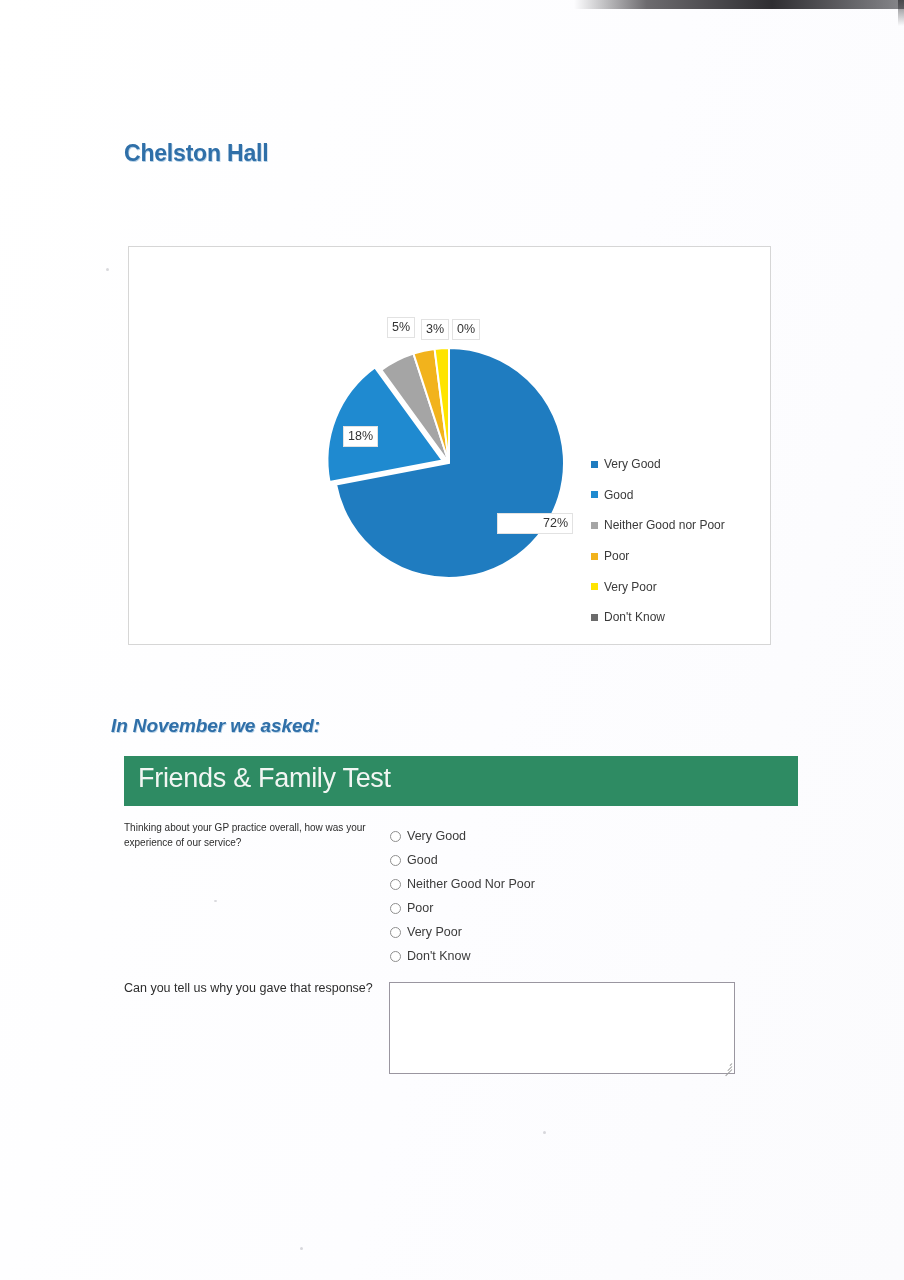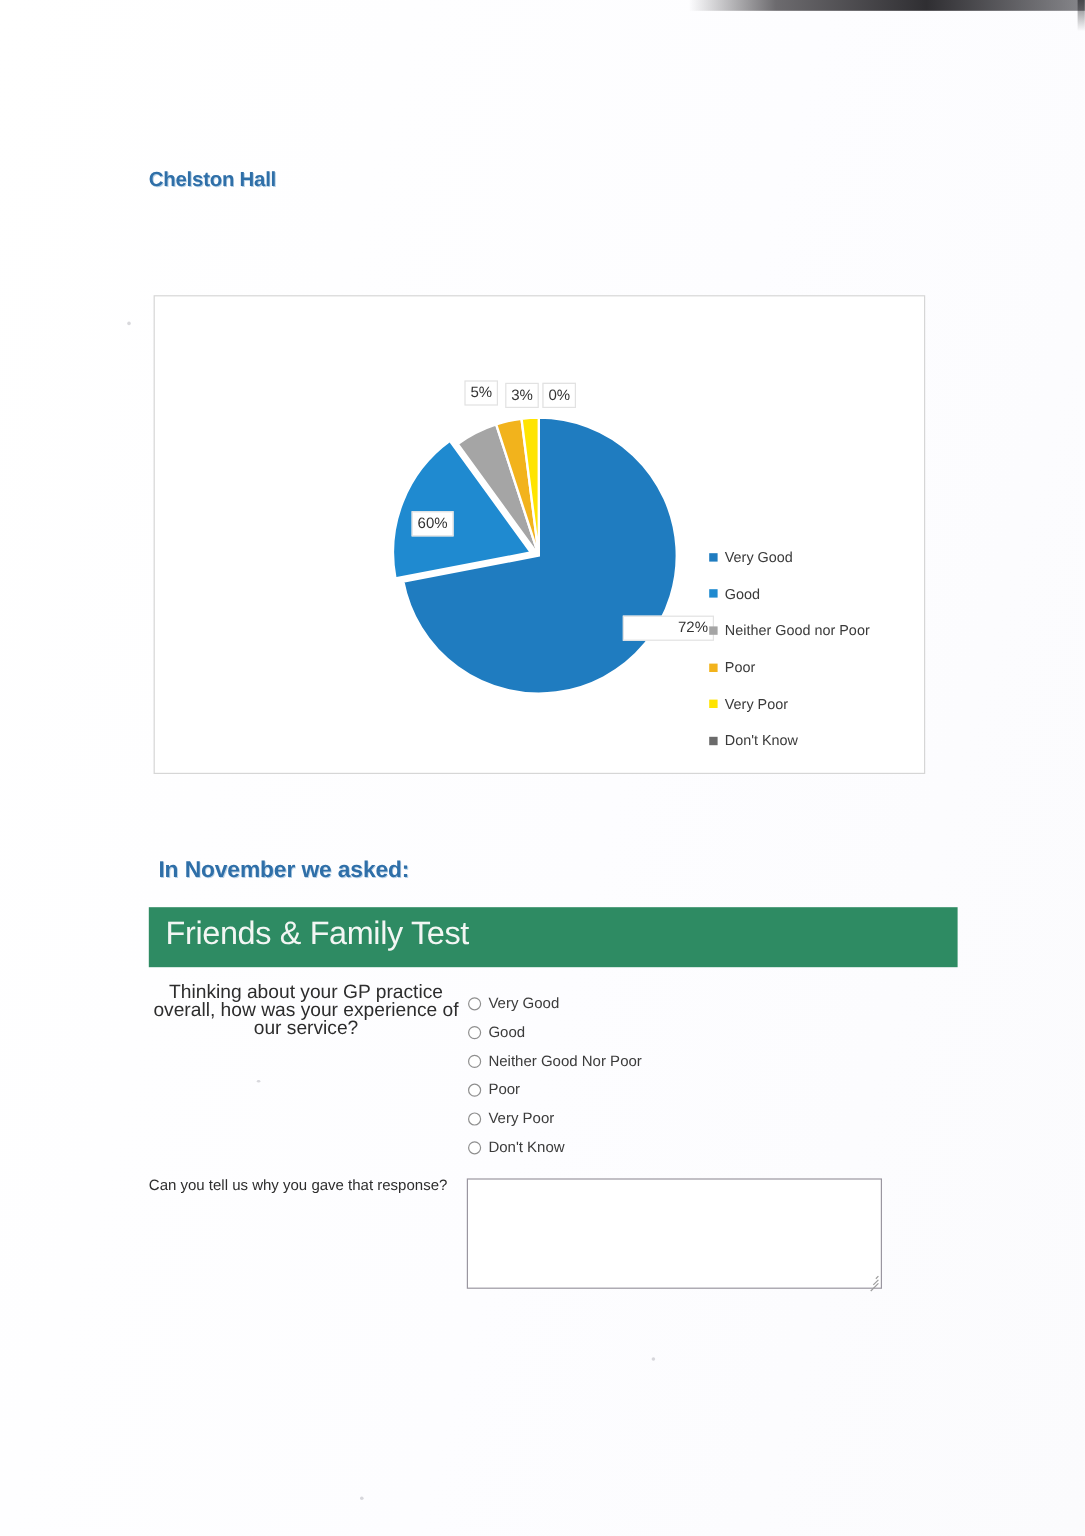--- a/index.html
+++ b/index.html
@@ -39,45 +39,46 @@
     position: absolute;
     background: rgba(120,120,130,0.28);
     border-radius: 50%;
   }
 
   
   .h-title {
     position: absolute;
     left: 124px;
     top: 140px;
-    font-size: 17px;
+    font-size: 23px;
     font-weight: bold;
     color: #2f6fa8;
     letter-spacing: -0.2px;
     text-shadow: 0.7px 0.7px 0 rgba(120,170,210,0.55);
   }
   .h-sub {
     position: absolute;
     left: 124px;
     top: 200px;
     font-size: 19px;
     font-weight: bold;
     color: #2f6fa8;
     letter-spacing: -0.1px;
     text-shadow: 0.7px 0.7px 0 rgba(120,170,210,0.5);
   }
   .h-asked {
     position: absolute;
-    left: 132px;
+    left: 111px;
     top: 715px;
     font-size: 19px;
     font-weight: bold;
     color: #2f6fa8;
     letter-spacing: -0.1px;
     text-shadow: 0.7px 0.7px 0 rgba(120,170,210,0.5);
+    font-style: italic;
   }
 
   
   .chart-box {
     position: absolute;
     left: 128px;
     top: 246px;
     width: 643px;
     height: 399px;
     border: 1px solid #d6d6d6;
@@ -137,24 +138,23 @@
     font-size: 27px;
     letter-spacing: -0.3px;
   }
 
   
   .q1-text {
     position: absolute;
     left: 124px;
     top: 820px;
     width: 262px;
-    font-size: 16px;
+    font-size: 10px;
     line-height: 15px;
     color: #2d2d2d;
-    text-align: center;
   }
   .options {
     position: absolute;
     left: 390px;
     top: 824px;
   }
   .opt-row {
     display: flex;
     align-items: center;
     height: 24px;
@@ -233,22 +233,22 @@
           <path d="M 320 216 L 252.4046959863656 122.96304564688106 A 115 115 0 0 1 284.463045646881 106.62850062605735 Z" fill="#a5a5a5" stroke="#ffffff" stroke-width="2"></path>
           <path d="M 320 216 L 284.463045646881 106.62850062605735 A 115 115 0 0 1 305.58667814010505 101.90680934883504 Z" fill="#f2b31c" stroke="#ffffff" stroke-width="2"></path>
           <path d="M 320 216 L 305.58667814010505 101.90680934883504 A 115 115 0 0 1 320 101 Z" fill="#ffe400" stroke="#ffffff" stroke-width="2"></path>
         </g>
     </svg>
 
     <div class="pie-label" style="left:258px;top:70px;">5%</div>
     <div class="pie-label" style="left:292px;top:72px;">3%</div>
     <div class="pie-label" style="left:323px;top:72px;">2%</div>
     <div class="pie-label" style="left:323px;top:72px;">0%</div>
-    <div class="pie-label" style="left:214px;top:179px;">60%</div>
-    <div class="pie-label" style="left:390px;top:266px;padding-left:45px;">72%</div>
+    <div class="pie-label" style="left:214px;top:179px;">18%</div>
+    <div class="pie-label" style="left:368px;top:266px;padding-left:45px;">72%</div>
 
     <div class="legend" id="legend">
         <div class="legend-row">
           <span class="legend-swatch" style="background: rgb(31, 124, 192);"></span>
           <span class="legend-text">Very Good</span>
         </div>
         <div class="legend-row">
           <span class="legend-swatch" style="background: rgb(31, 138, 208);"></span>
           <span class="legend-text">Good</span>
         </div>

